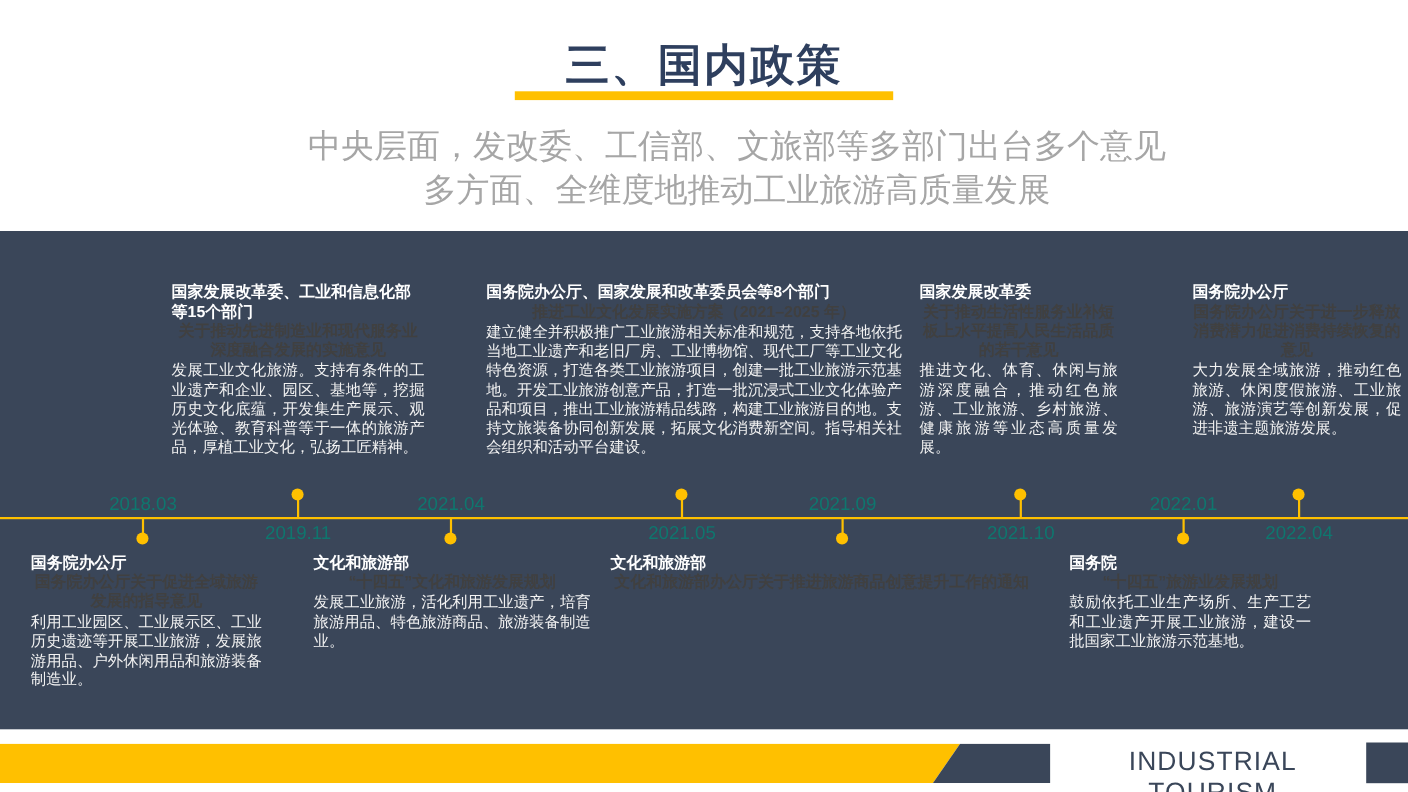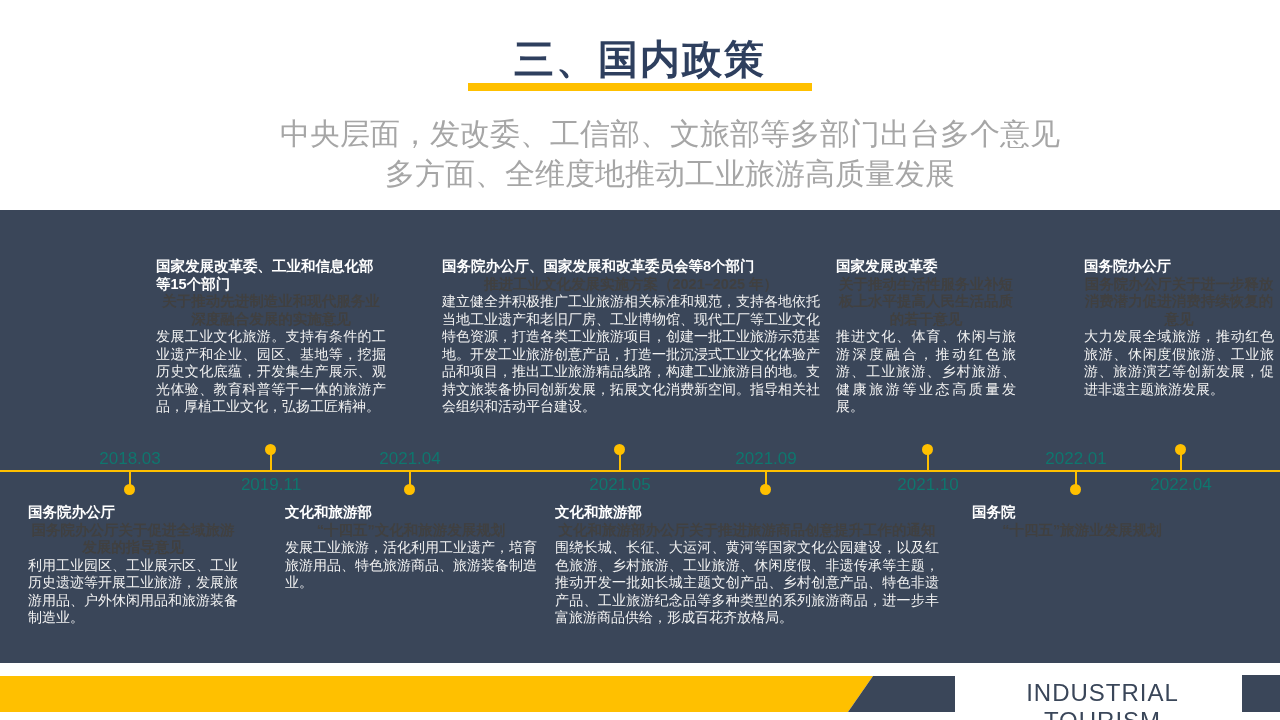--- a/index.html
+++ b/index.html
@@ -114,25 +114,25 @@
     <div class="body">利用工业园区、工业展示区、工业历史遗迹等开展工业旅游，发展旅游用品、户外休闲用品和旅游装备制造业。</div>
   </div>
   <div class="policy" style="left:285px; top:504px; width:252px;">
     <div class="org">文化和旅游部</div>
     <div class="doc">“十四五”文化和旅游发展规划</div>
     <div class="body">发展工业旅游，活化利用工业遗产，培育旅游用品、特色旅游商品、旅游装备制造业。</div>
   </div>
   <div class="policy" style="left:555px; top:504px; width:384px;">
     <div class="org">文化和旅游部</div>
     <div class="doc">文化和旅游部办公厅关于推进旅游商品创意提升工作的通知</div>
-    <div class="body">围绕长城、长征、大运河、黄河等国家文化公园建设，以及红色旅游、乡村旅游、工业旅游、休闲度假、非遗传承等主题，推动开发一批如长城主题文创产品、乡村创意产品、特色非遗产品、工业旅游纪念品等多种类型的系列旅游商品，进一步丰富旅游商品供给，形成百花齐放格局。</div>
   </div>
   <div class="policy" style="left:972px; top:504px; width:220px;">
     <div class="org">国务院</div>
     <div class="doc">“十四五”旅游业发展规划</div>
+    <div class="body">鼓励依托工业生产场所、生产工艺和工业遗产开展工业旅游，建设一批国家工业旅游示范基地。</div>
   </div>
 
   <div class="footer-bar-yellow"></div>
   <div class="footer-bar-dark"></div>
   <div class="footer-text">INDUSTRIAL TOURISM</div>
   <div class="footer-square"></div>
 
 </div>
 
 </body></html>

